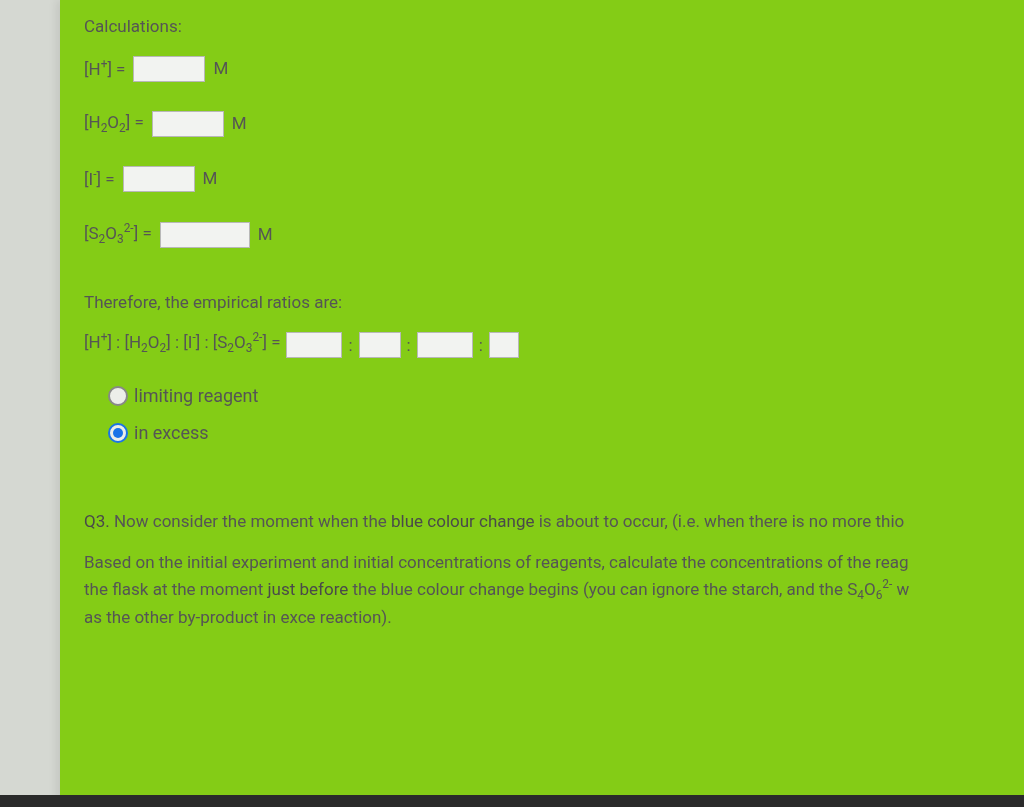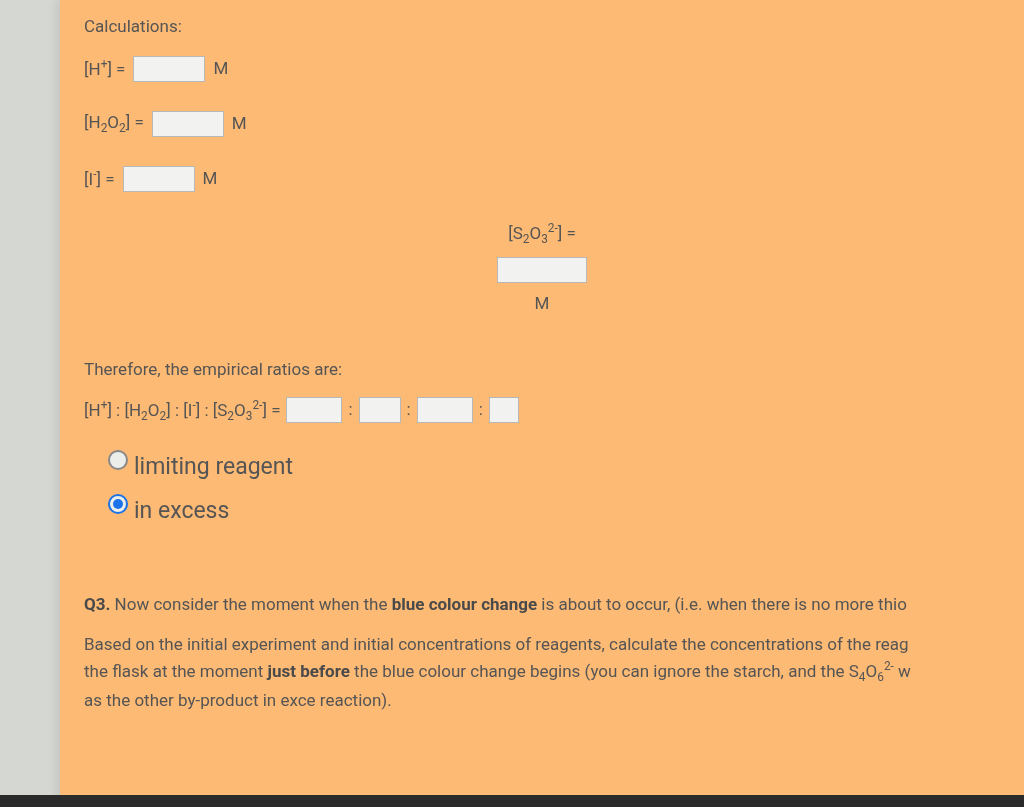--- a/index.html
+++ b/index.html
@@ -10,21 +10,21 @@
     overflow: hidden;
     font-family: -apple-system, BlinkMacSystemFont, "Segoe UI", Roboto, Arial, sans-serif;
     background: #d5d8d2;
   }
   .page {
     position: absolute;
     top: 0;
     left: 60px;
     right: 0;
     bottom: 0;
-    background: #fdba74;
+    background: #84cc16;
     padding: 14px 24px 24px 24px;
     color: #4a4a4a;
     font-size: 17px;
     line-height: 1.5;
     box-shadow: -4px 0 8px rgba(0,0,0,0.08);
     overflow: hidden;
   }
   .bottom-bar {
     position: absolute;
     left: 0;
@@ -63,39 +63,39 @@
   .w55 { width: 56px; }
   .w42 { width: 42px; }
   .w30 { width: 30px; }
   .para {
     color: #555;
     margin: 12px 0 14px 0;
     line-height: 1.55;
   }
   .ratio-row {
     display: flex;
-    align-items: flex-start;
+    align-items: flex-end;
     gap: 6px;
     flex-wrap: nowrap;
     color: #555;
     margin-bottom: 24px;
   }
   .ratio-row .colon {
     color: #555;
   }
   .radio-group {
     margin: 8px 0 0 24px;
   }
   .radio-item {
     display: flex;
-    align-items: flex-start;
+    align-items: center;
     gap: 6px;
     margin-bottom: 10px;
     color: #555;
-    font-size: 23px;
+    font-size: 18px;
   }
   .radio {
     width: 16px;
     height: 16px;
     border-radius: 50%;
     border: 2px solid #888;
     display: inline-block;
     position: relative;
     background: #eceee9;
     flex-shrink: 0;
@@ -110,21 +110,21 @@
     left: 3px;
     width: 10px;
     height: 10px;
     border-radius: 50%;
     background: #1a73e8;
   }
   .qnum {
     color: #7a7a7a;
   }
   .bold {
-    font-weight: 700;
+    font-weight: 400;
     color: #4a4a4a;
   }
   .spacer { height: 40px; }
 </style>
 </head>
 <body>
 
 <div class="page">
 
   <div class="heading">Calculations:</div>
@@ -140,21 +140,21 @@
     <input class="blank w70" type="text" style="">
     <span>M</span>
   </div>
 
   <div class="row">
     <span class="chem">[I<sup>-</sup>] =</span>
     <input class="blank w70" type="text" style="">
     <span>M</span>
   </div>
 
-  <div class="row" style="margin-bottom:40px;flex-direction:column;">
+  <div class="row" style="margin-bottom:40px;">
     <span class="chem">[S<sub>2</sub>O<sub>3</sub><sup>2-</sup>] =</span>
     <input class="blank w70" type="text" style="width: 90px;">
     <span>M</span>
   </div>
 
   <div class="para">Therefore, the empirical ratios are:</div>
 
   <div class="ratio-row">
     <span class="chem">[H<sup>+</sup>] : [H<sub>2</sub>O<sub>2</sub>] : [I<sup>-</sup>] : [S<sub>2</sub>O<sub>3</sub><sup>2-</sup>] =</span>
     <input class="blank w55" type="text" style="">

